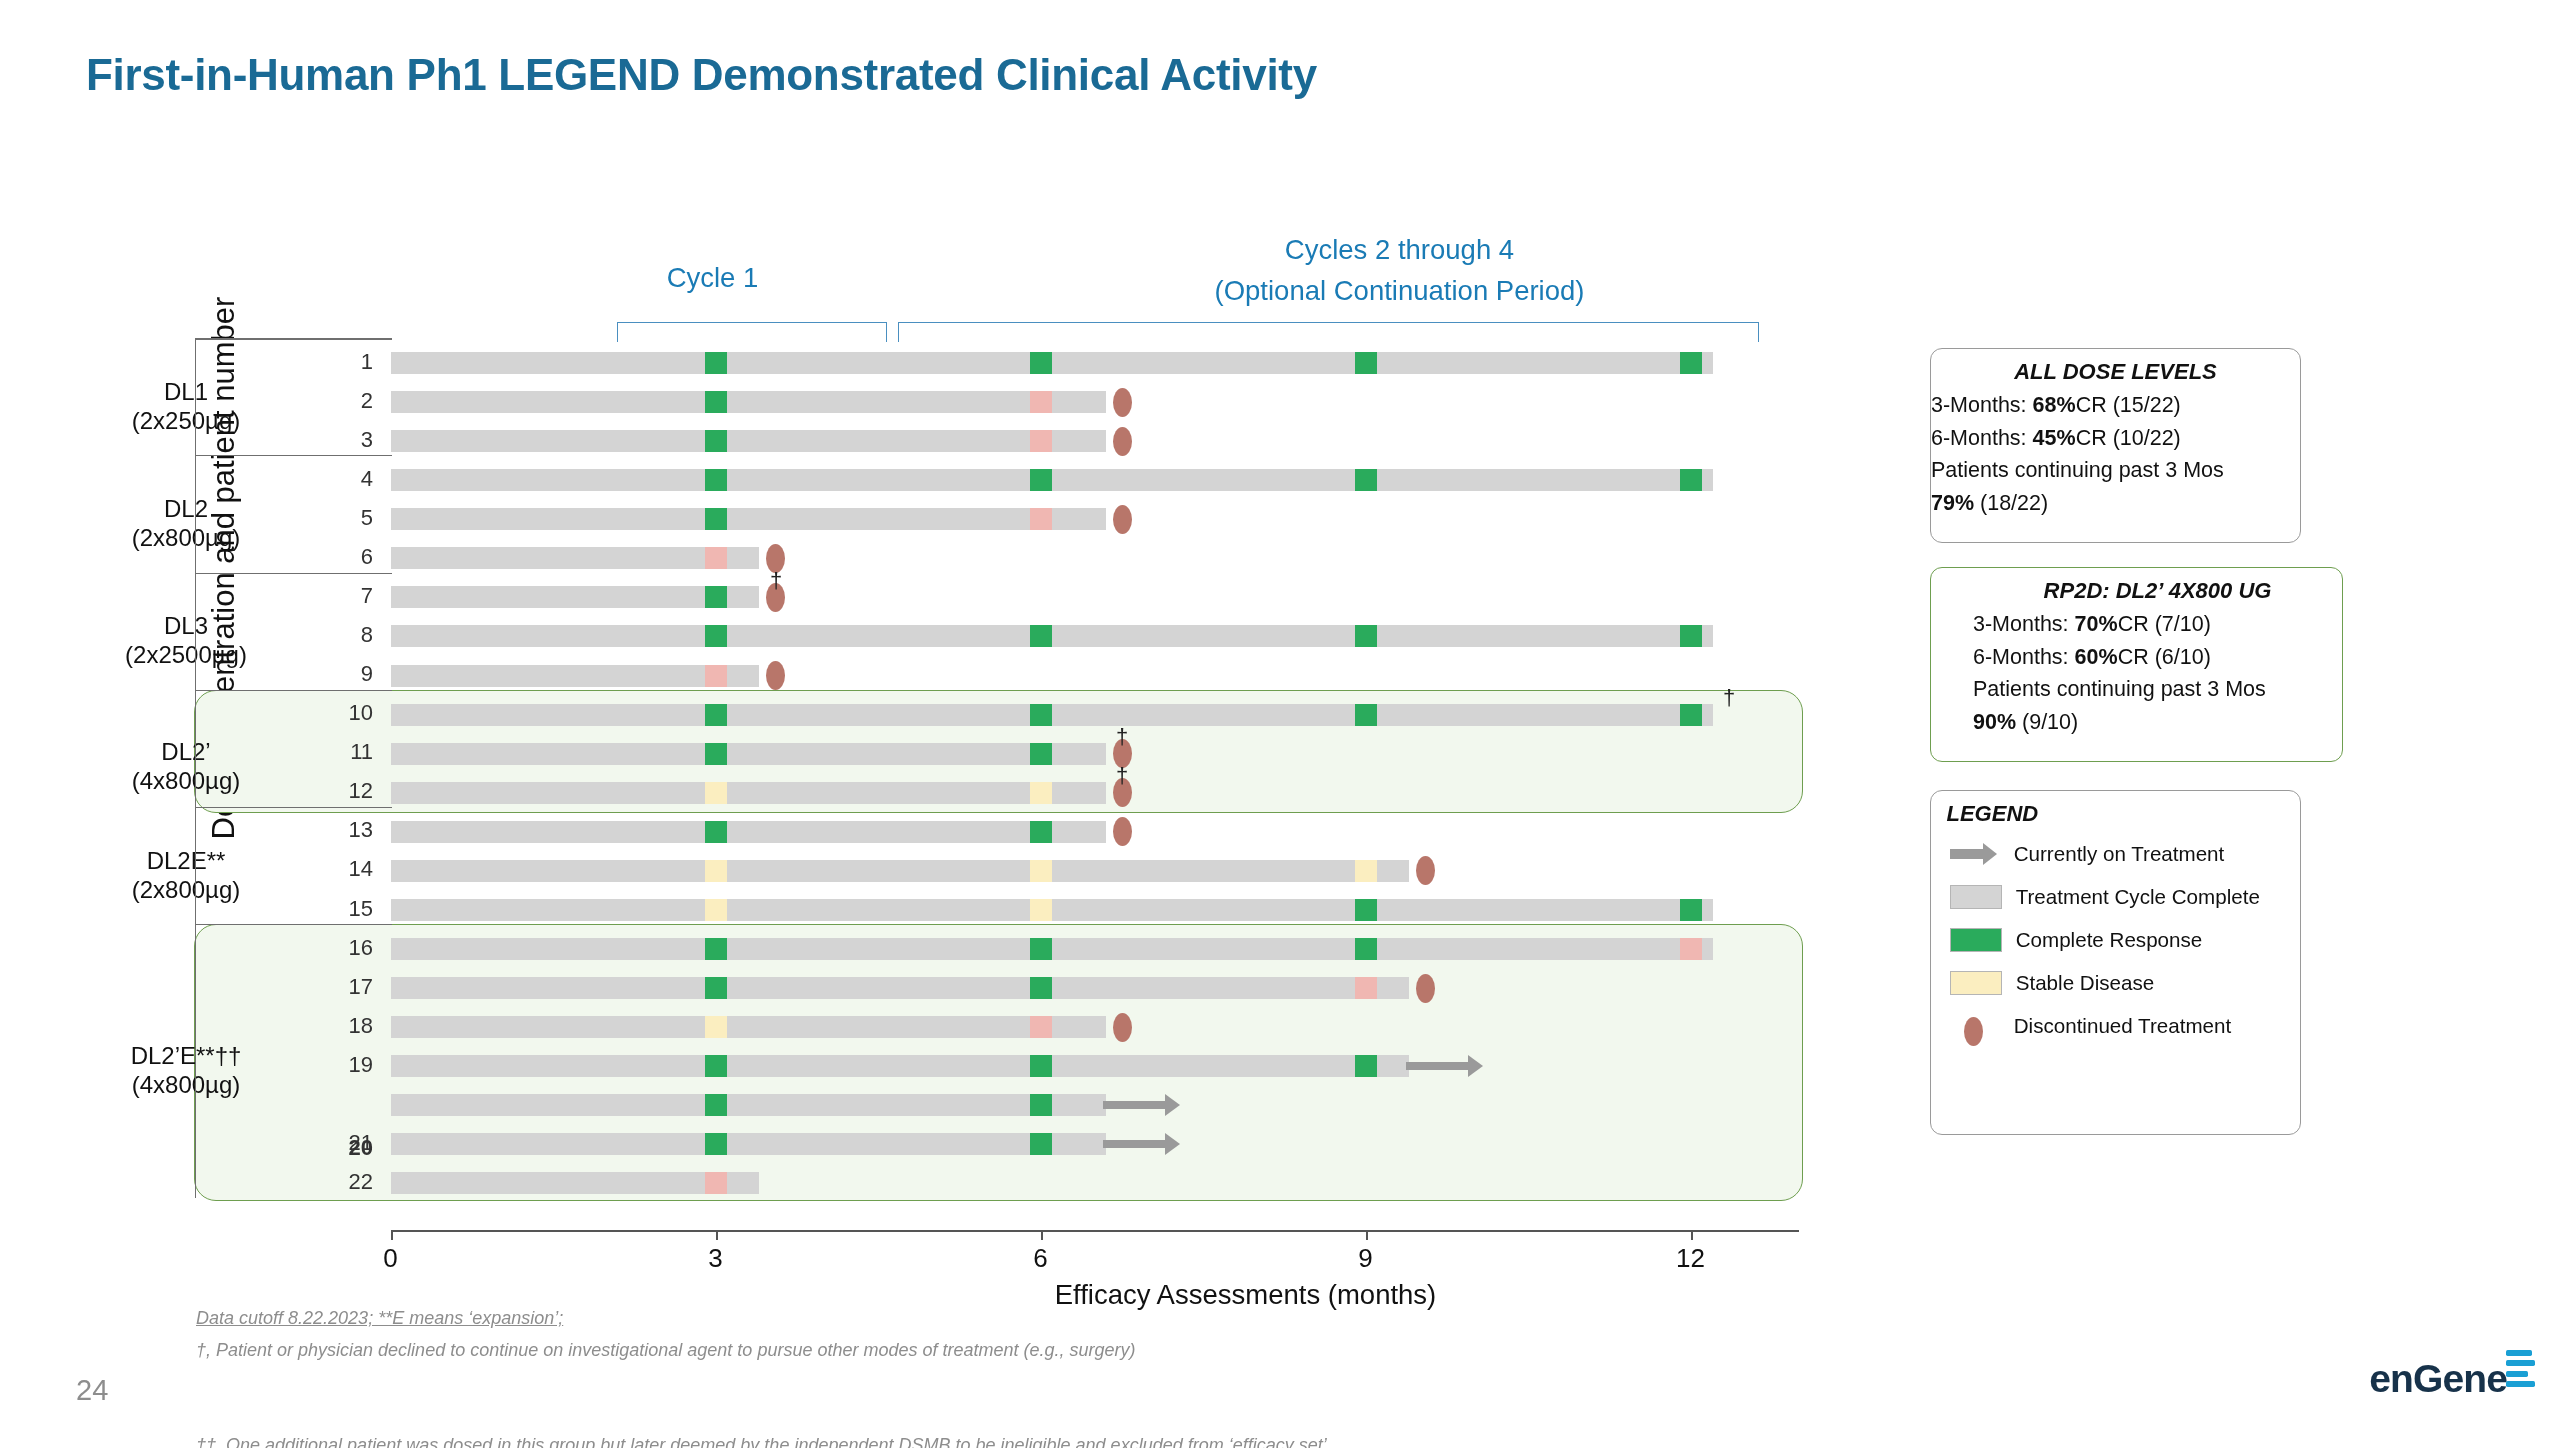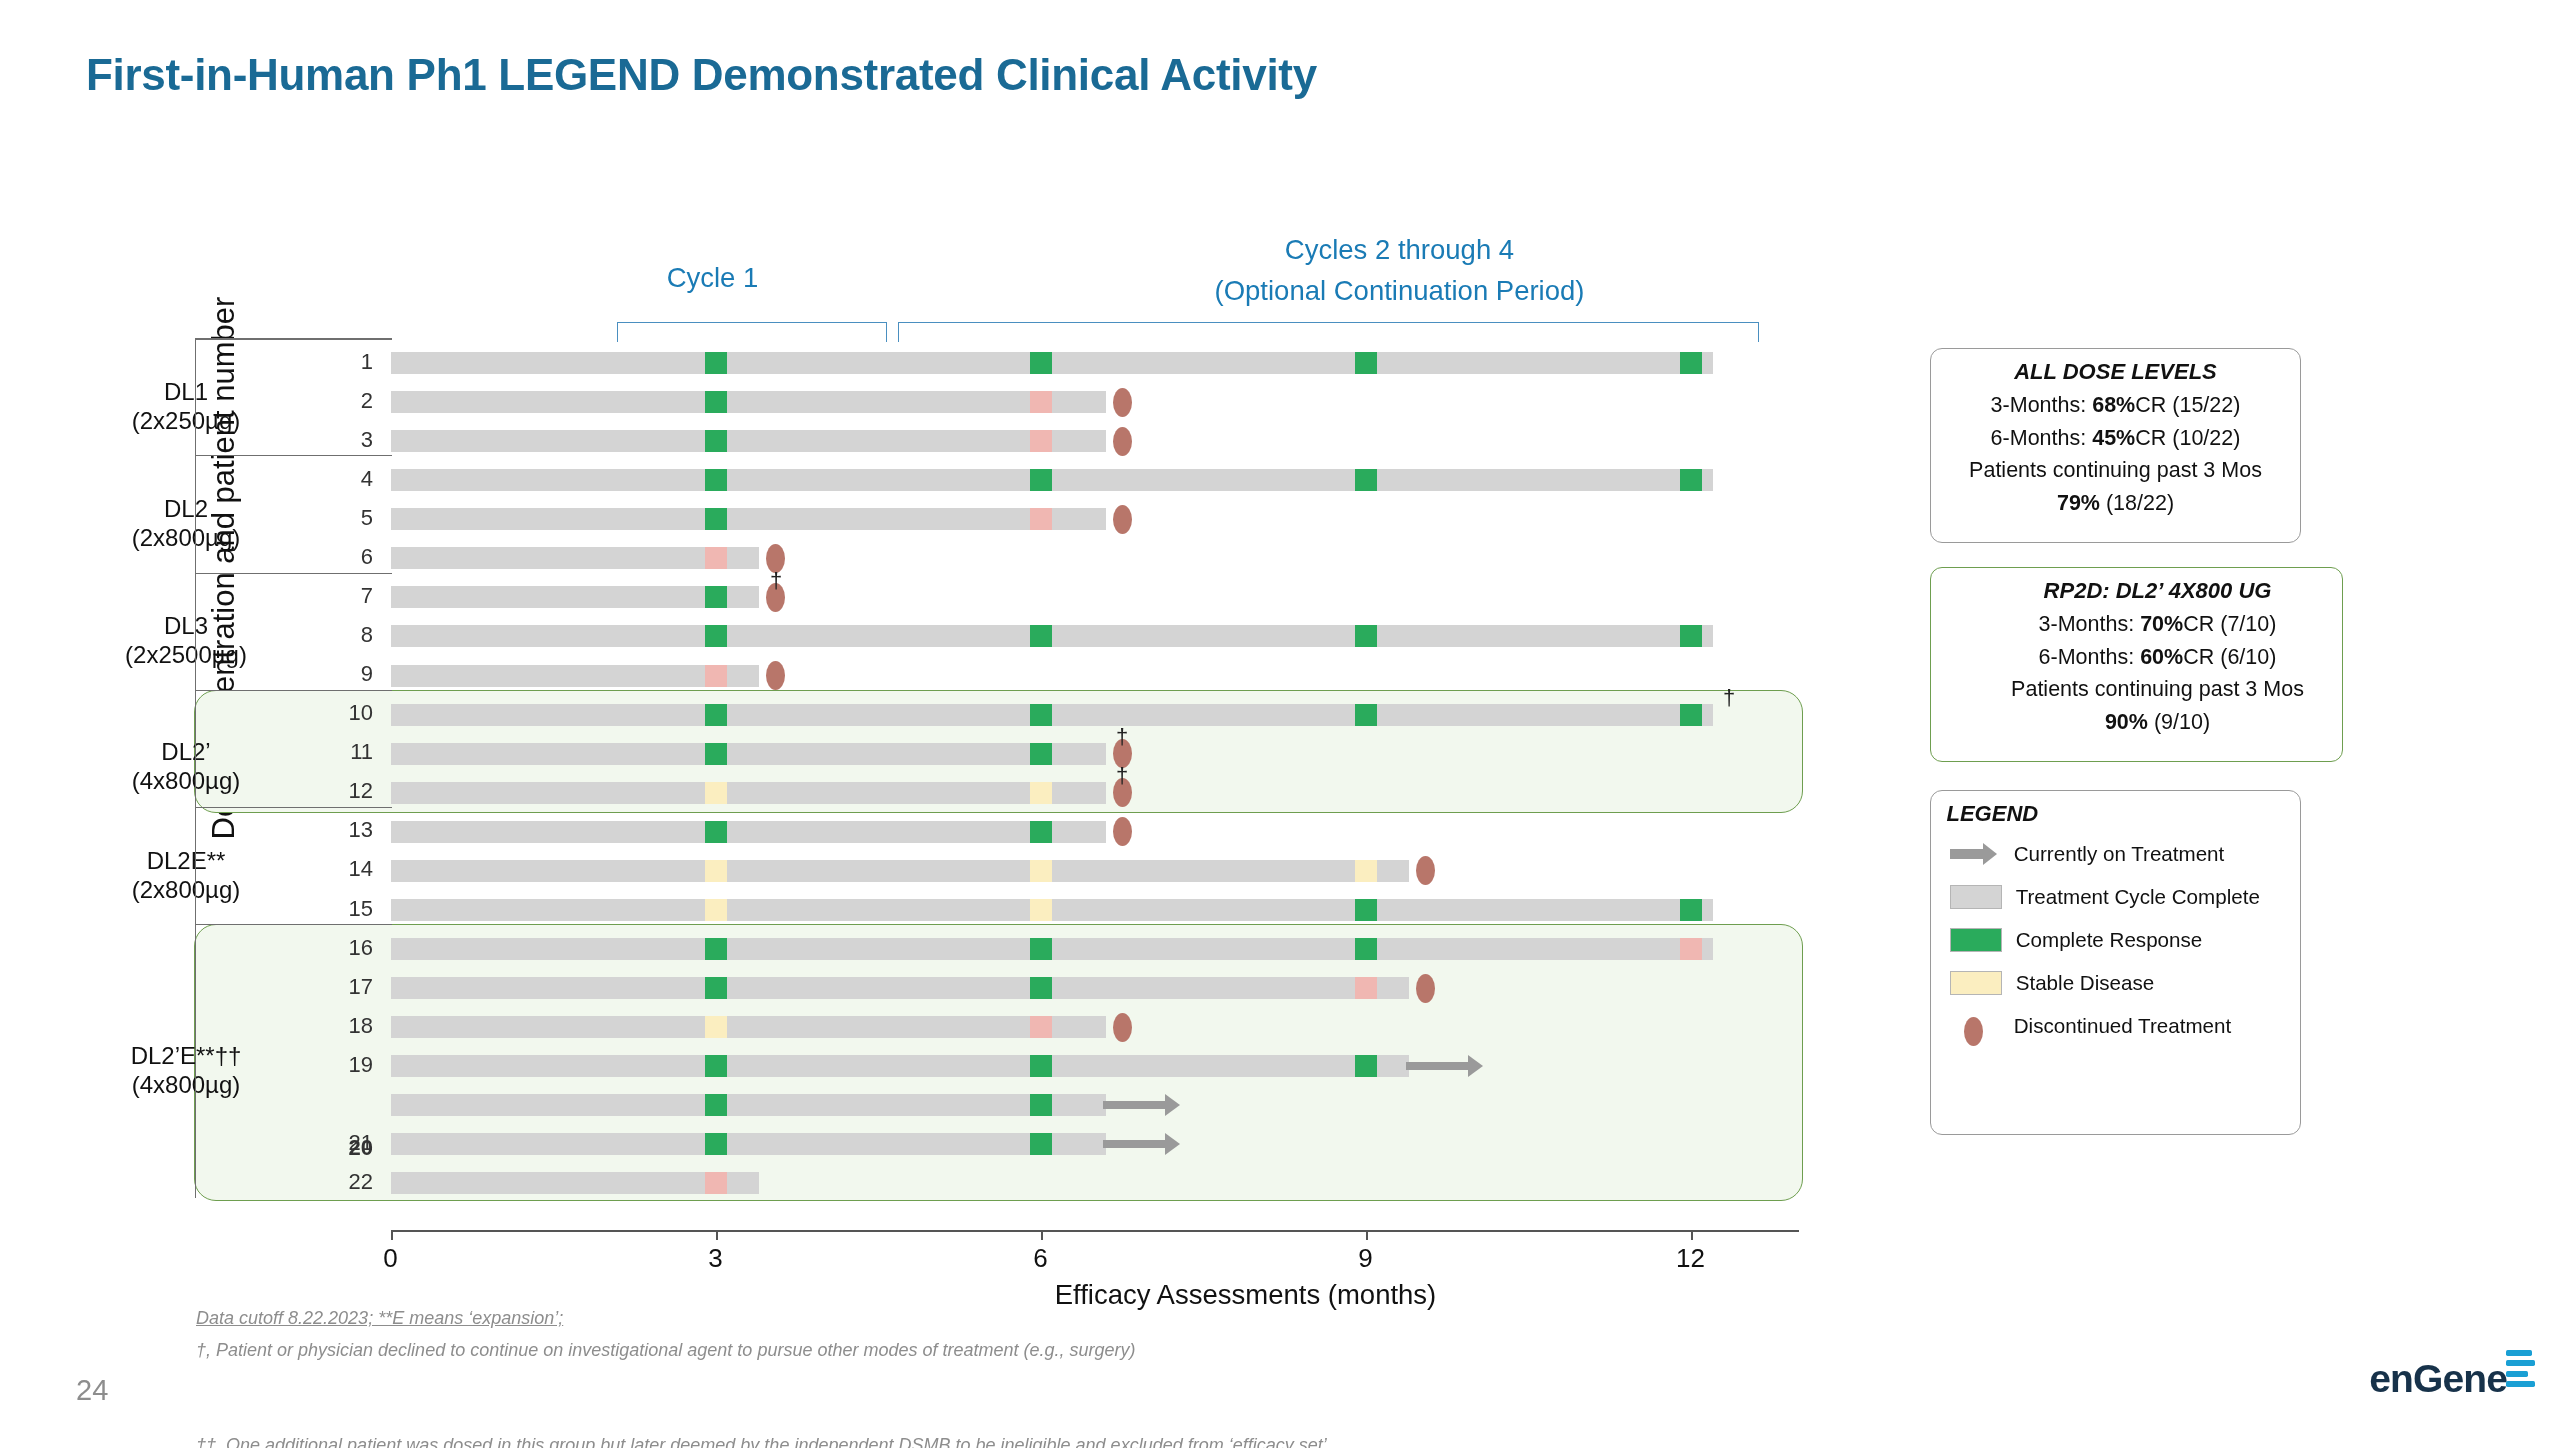--- a/index.html
+++ b/index.html
@@ -65,21 +65,21 @@
     position:absolute;border-radius:12px;background:#fff;
   }
   .panel.grey{border:1.7px solid #9a9a9a;}
   .panel.green{border:1.7px solid #6e9e4f;padding-left:42px;}
   .panel.legend{border:1.7px solid #9a9a9a;}
   .panel-title{
     text-align:center;font-size:22px;font-weight:bold;font-style:italic;
     color:#111;padding-top:10.3px;
   }
   .panel-line{
-    text-align:center;font-size:21.5px;color:#111;padding-top:7.7px;
+    text-align:left;font-size:21.5px;color:#111;padding-top:7.7px;
   }
   .panel-line b{font-weight:bold;}
   .legend-title{font-size:22px;font-weight:bold;font-style:italic;color:#111;padding:10.3px 0 5.2px 15.5px;}
   .lg-row{display:flex;align-items:center;height:43px;padding-left:19px;}
   .lg-key{width:50px;height:17px;margin-right:13.7px;flex:0 0 auto;position:relative;}
   .lg-txt{font-size:20.6px;color:#111;}
   .key-arrow{background:#9a9a9a;height:10.3px;width:34px;position:absolute;top:3.4px;left:0;}
   .key-arrow:after{
     content:"";position:absolute;left:33px;top:-6px;
     border-left:14.6px solid #9a9a9a;border-top:11px solid transparent;border-bottom:11px solid transparent;

